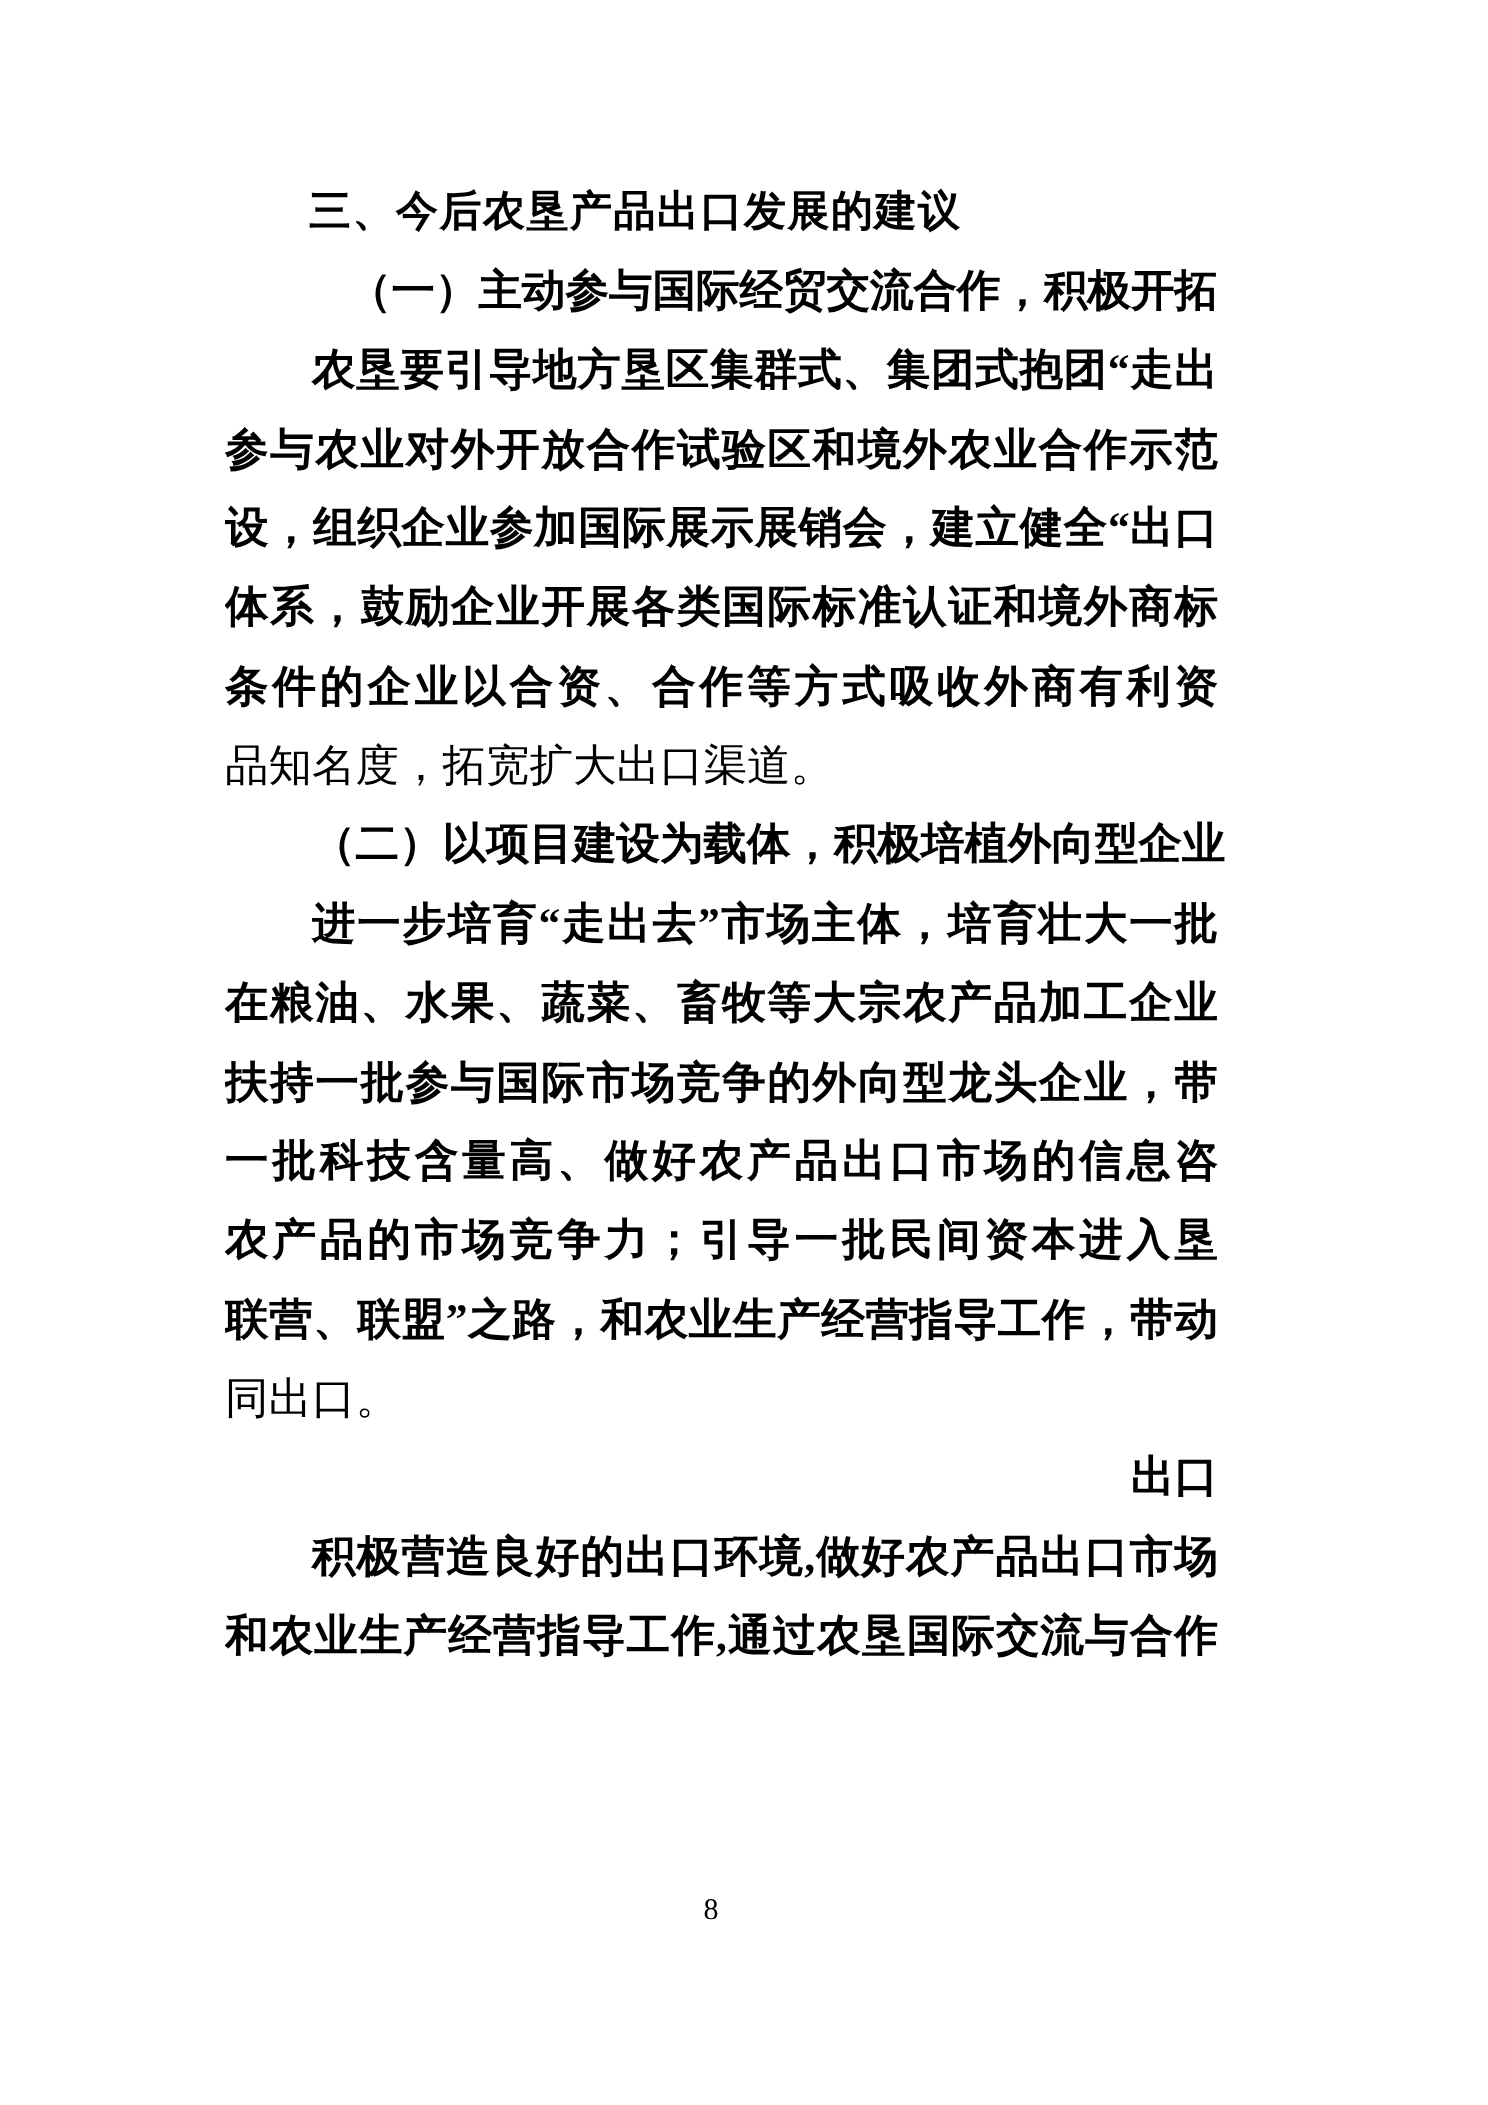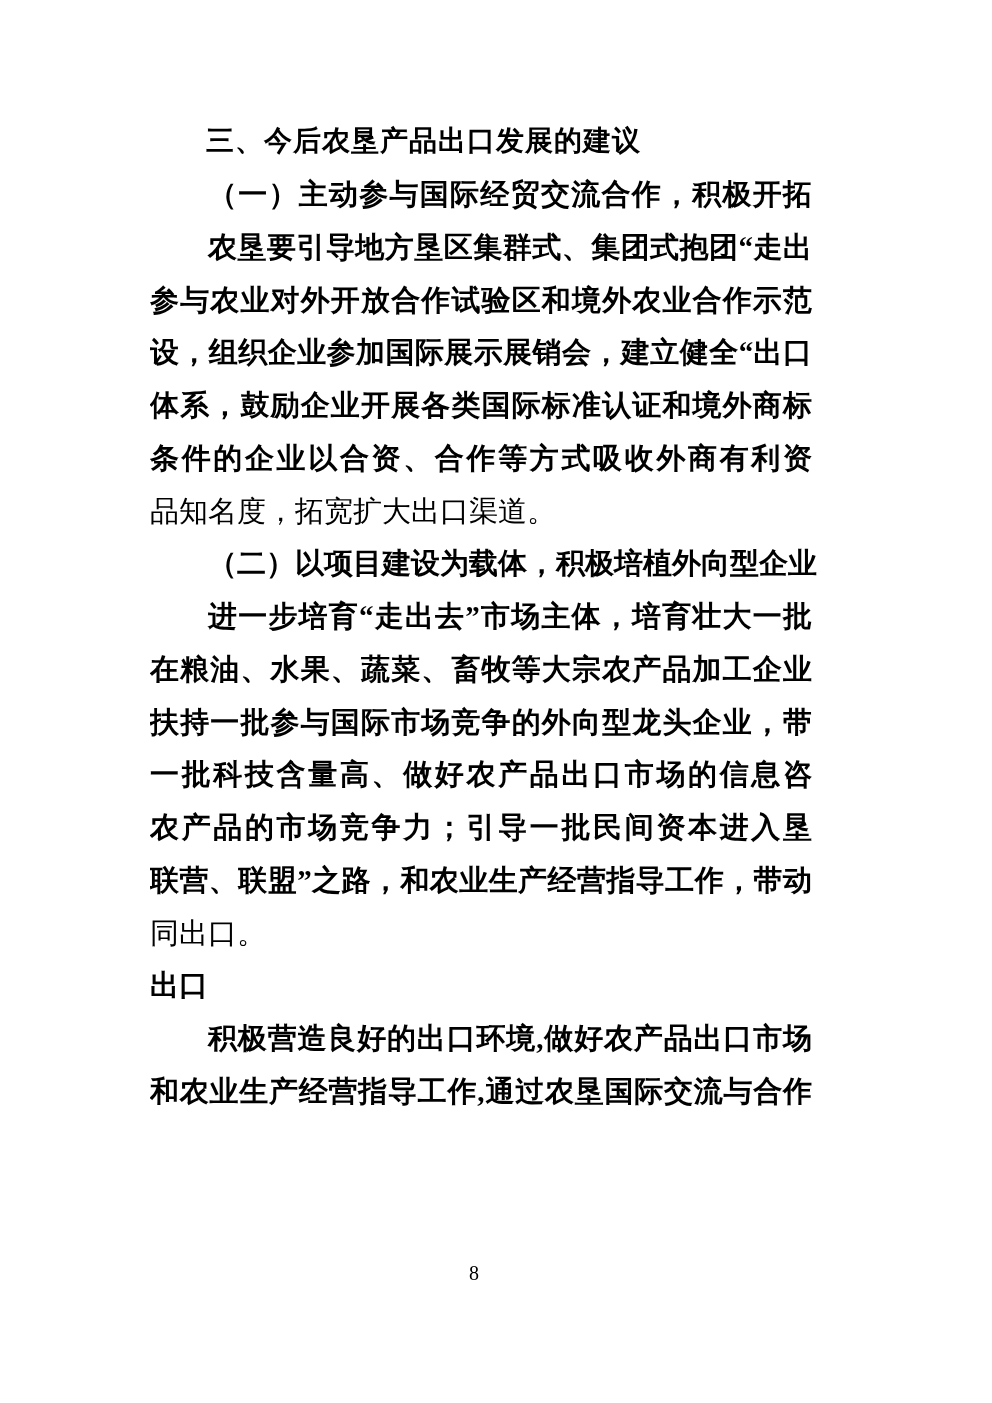--- a/index.html
+++ b/index.html
@@ -42,21 +42,21 @@
   }
   .line.full {
     white-space: normal;
     text-align: justify;
     text-align-last: justify;
     text-justify: inter-ideograph;
     overflow: hidden;
     font-weight: bold;
   }
   .line.indent { text-indent: 2em; }
-  .line.sub { font-weight: bold; }
+  .line.sub { font-weight: bold; text-align: right; }
   .page-number {
     position: absolute;
     left: 0;
     right: 0;
     top: 1262px;
     text-align: center;
     font-size: 20px;
     font-family: "Liberation Serif", "DejaVu Serif", serif;
   }
 </style>

